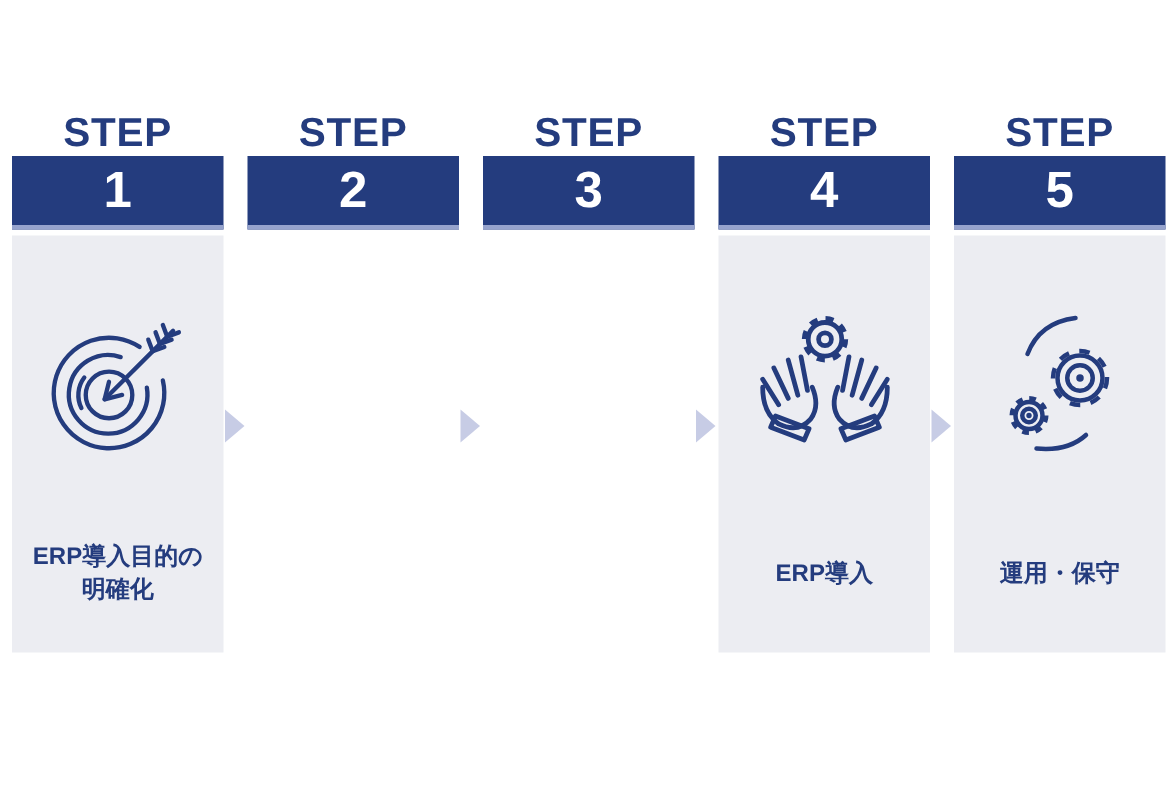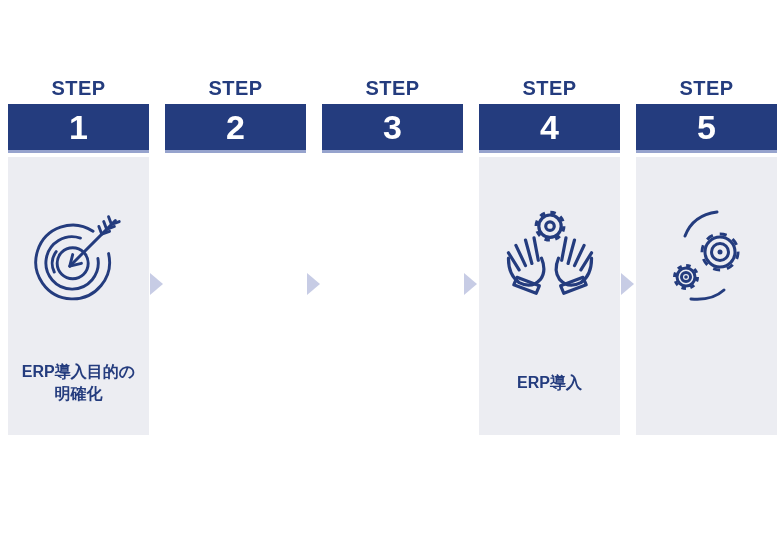--- a/index.html
+++ b/index.html
@@ -5,21 +5,21 @@
   html,body{margin:0;padding:0;}
   body{
     width:780px;height:540px;background:#ffffff;
     font-family:"Liberation Sans","DejaVu Sans",sans-serif;
     position:relative;overflow:hidden;
   }
   .stage{position:absolute;left:0;top:0;width:780px;height:540px;}
   .flow{position:absolute;left:8px;top:75px;display:flex;gap:16px;}
   .step-col{width:141px;display:flex;flex-direction:column;}
   .step-label{
-    height:29px;text-align:center;font-size:20px;font-weight:bold;
+    height:29px;text-align:center;font-size:27px;font-weight:bold;
     color:#243c7e;line-height:26px;letter-spacing:0.5px;
   }
   .num-bar{
     height:46px;background:#243c7e;border-bottom:3px solid #96a3cd;
     color:#ffffff;font-size:34px;font-weight:bold;text-align:center;
     line-height:46px;
   }
   .card-body{
     margin-top:4px;height:278px;background:#ecedf2;position:relative;
   }
@@ -127,20 +127,23 @@
             <circle cx="63" cy="46" r="8.5"></circle>
             <circle class="fill" cx="63" cy="46" r="2.5"></circle>
             <circle class="teeth" cx="29" cy="71" r="11.5" stroke-width="5" stroke-dasharray="4.5 4.5"></circle>
             <circle cx="29" cy="71" r="9"></circle>
             <circle cx="29" cy="71" r="4.5"></circle>
             <circle class="fill" cx="29" cy="71" r="1.8"></circle>
             <path d="M 28 30 Q 36 9 60 6" stroke-width="2.6"></path>
             <path d="M 34 93 Q 55 95 67 84" stroke-width="2.6"></path>
           </svg>
         </div>
+        <div class="caption">
+          <span>運用・保守</span>
+        </div>
       </div>
     </div>
 
   </div>
 
   <div class="next-arrow" style="left:150px;top:273px;"></div>
   <div class="next-arrow" style="left:307px;top:273px;"></div>
   <div class="next-arrow" style="left:464px;top:273px;"></div>
   <div class="next-arrow" style="left:621px;top:273px;"></div>
 </div>

